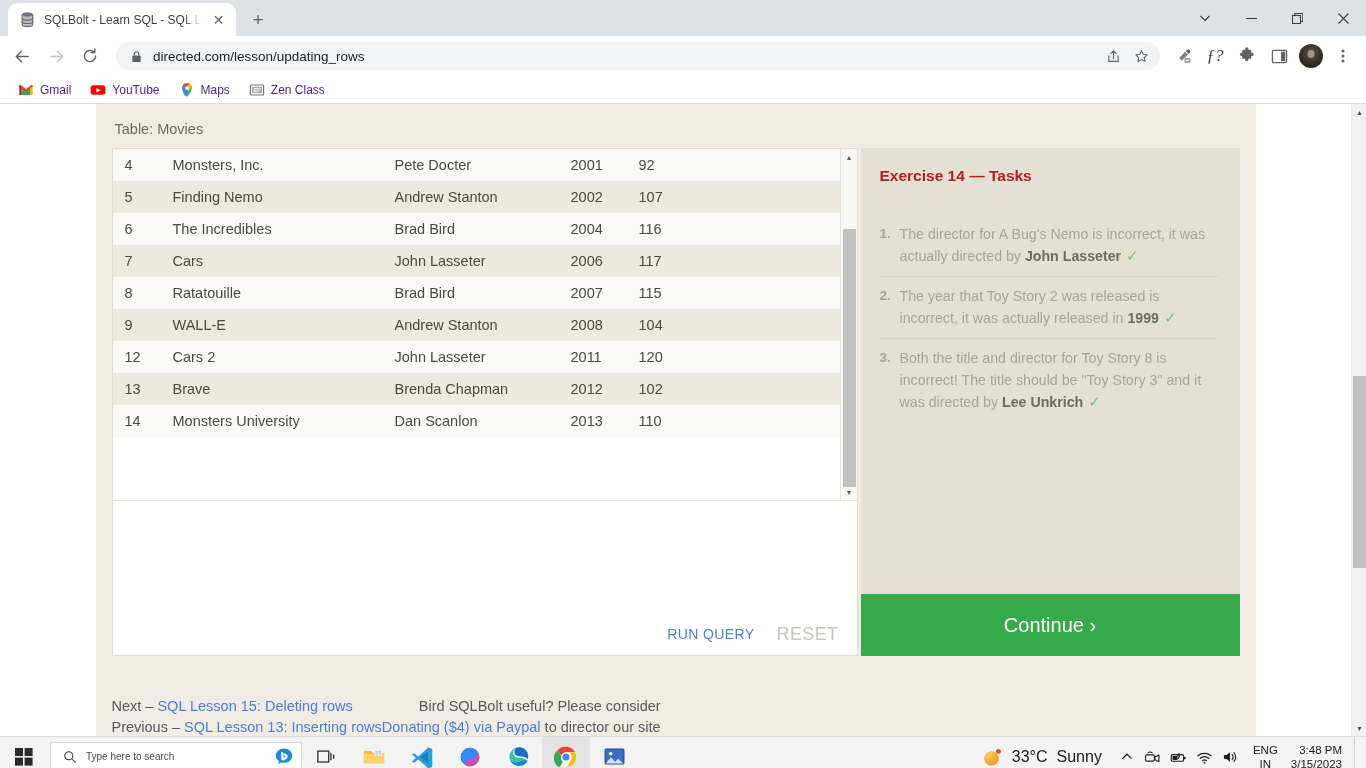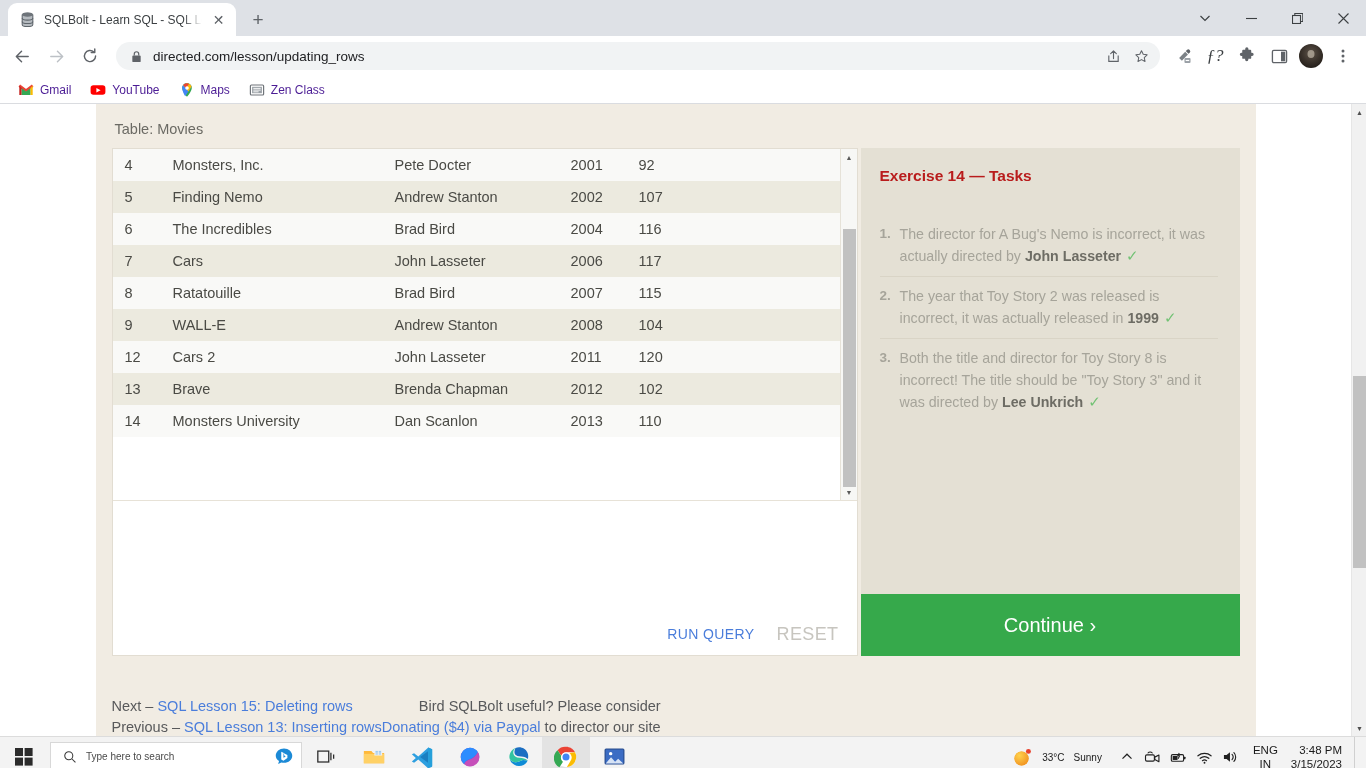--- a/index.html
+++ b/index.html
@@ -248,21 +248,21 @@
   .tb-item.open::after{
     content:""; position:absolute; bottom:2px; left:13px; width:22px; height:3px;
     background:#0a7cd4; border-radius:2px;
   }
   .tray{
     position:absolute; right:0; top:0; height:40px; display:flex;
     align-items:center; gap:0; padding-right:6px;
   }
   .weather{
     display:flex;align-items:center;gap:9px;padding:0 12px 0 8px;
-    font-size:10px;color:#1a1a1a;white-space:nowrap;
+    font-size:16px;color:#1a1a1a;white-space:nowrap;
   }
   .tray-ico{
     width:26px;height:40px;display:flex;align-items:center;justify-content:center;
     color:#202020;
   }
   .tray-lang{
     font-size:11.5px;color:#1a1a1a;text-align:center;line-height:14px;
     padding:0 9px;
   }
   .tray-clock{

